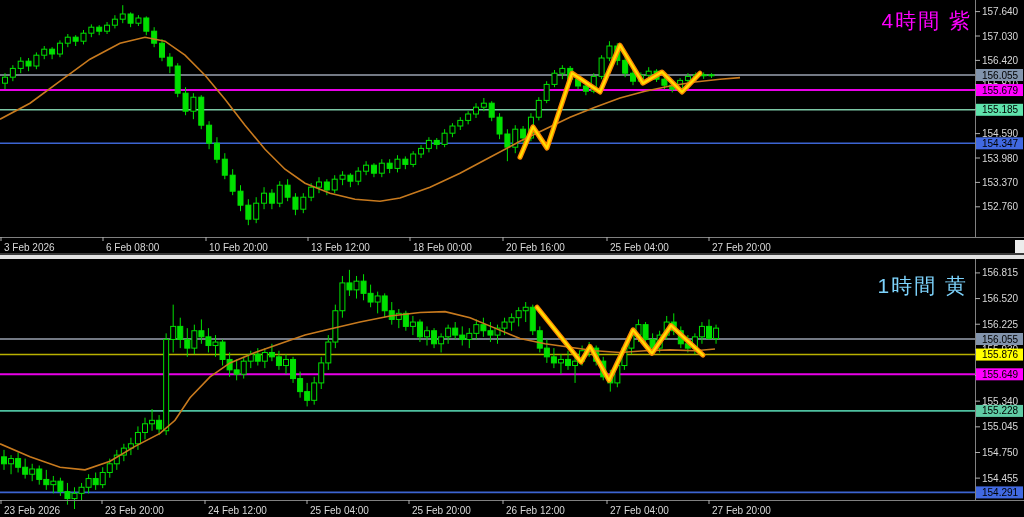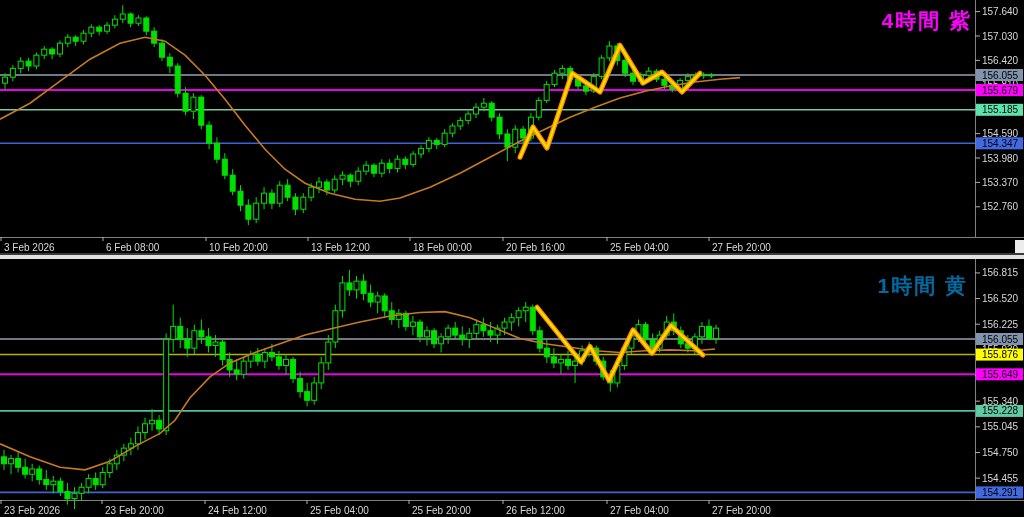--- a/index.html
+++ b/index.html
@@ -1,21 +1,21 @@
 <!DOCTYPE html>
 <html><head>
 <meta charset="utf-8">
 <style>
   html,body{margin:0;padding:0;background:#000;}
   body{font-family:"Liberation Sans", sans-serif;}
   .screen{position:relative;width:1024px;height:517px;background:#000;overflow:hidden;}
   .panel{position:relative;width:1024px;background:#000;}
   .panel svg{display:block;}
   svg text{font-family:"Liberation Sans", sans-serif;}
-  .plabel{position:absolute;font-size:21px;font-weight:bold;letter-spacing:2px;white-space:nowrap;}
+  .plabel{position:absolute;font-size:21px;font-weight:normal;letter-spacing:2px;white-space:nowrap;}
   .plabel1{top:7px;right:52px;}
   .plabel2{top:13px;right:56px;}
   .divider{width:1024px;height:6px;background:#E2E2E2;border-top:2px solid #3a3a3a;box-sizing:border-box;}
   .corner-block{position:absolute;right:0;top:240px;width:9px;height:13px;background:#ECECEC;}
 </style>
 </head>
 <body>
 
 <div class="screen">
 
@@ -514,17 +514,17 @@
         <text x="310" y="255" fill="#D8D8D8" font-size="10">25 Feb 04:00</text>
         <line x1="409" x2="409" y1="241" y2="245" stroke="#B0B0B0"></line>
         <text x="412" y="255" fill="#D8D8D8" font-size="10">25 Feb 20:00</text>
         <line x1="503" x2="503" y1="241" y2="245" stroke="#B0B0B0"></line>
         <text x="506" y="255" fill="#D8D8D8" font-size="10">26 Feb 12:00</text>
         <line x1="607" x2="607" y1="241" y2="245" stroke="#B0B0B0"></line>
         <text x="610" y="255" fill="#D8D8D8" font-size="10">27 Feb 04:00</text>
         <line x1="709" x2="709" y1="241" y2="245" stroke="#B0B0B0"></line>
         <text x="712" y="255" fill="#D8D8D8" font-size="10">27 Feb 20:00</text>
       </svg>
-    <div class="plabel plabel2" style="color: #0369a1;">1時間  黄</div>
+    <div class="plabel plabel2" style="color: #7dd3fc;">1時間  黄</div>
   </div>
 
   <div class="corner-block"></div>
 </div>
 
 </body></html>

